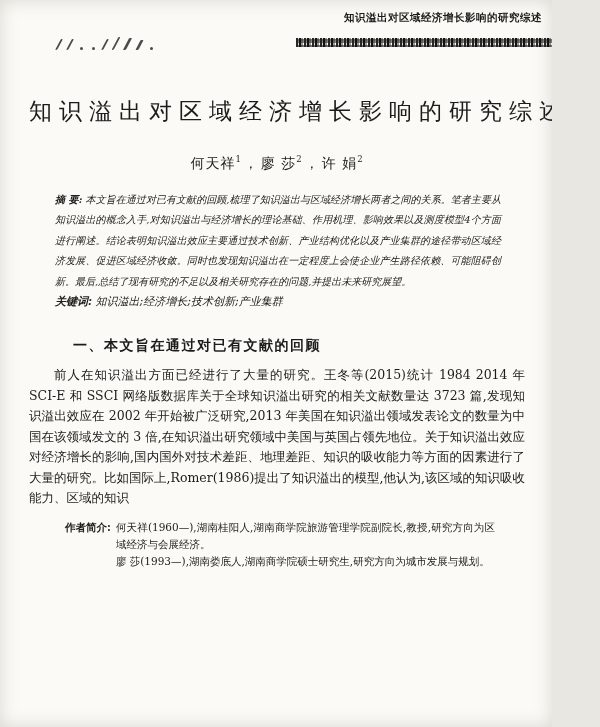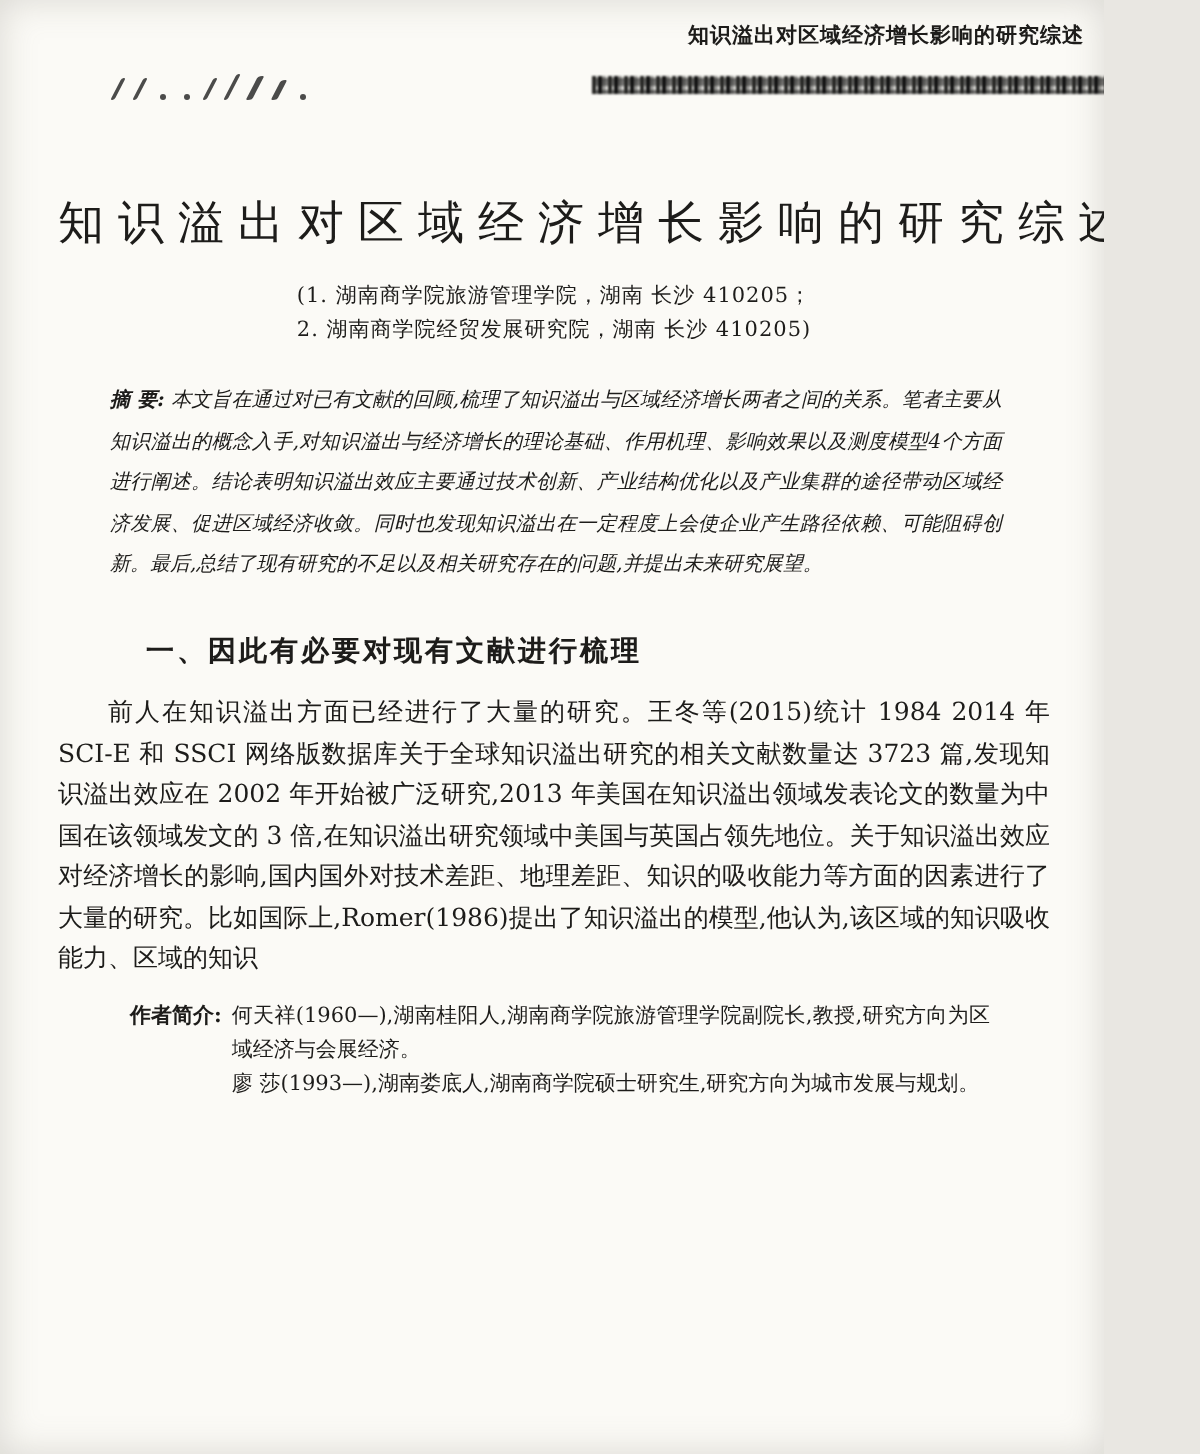--- a/index.html
+++ b/index.html
@@ -108,35 +108,38 @@
       <i></i>
       <i></i>
   </div>
 
   <div class="print-strip"></div>
 
   <div class="content">
 
     <div class="article-title">知识溢出对区域经济增长影响的研究综述</div>
 
+    <div class="authors">
+      <span><span>何天祥</span><sup>1</sup><span class="sep">，</span></span><span><span>廖  莎</span><sup>2</sup><span class="sep">，</span></span><span><span>许  娟</span><sup>2</sup></span>
+    </div>
 
-    <div class="affiliations">
-      <div>(1. 湖南商学院旅游管理学院，湖南 长沙  410205；</div>
-      <div>2. 湖南商学院经贸发展研究院，湖南 长沙  410205)</div>
-    </div>
 
     <div class="abstract">
       <b>摘  要:</b>
       <span>本文旨在通过对已有文献的回顾,梳理了知识溢出与区域经济增长两者之间的关系。笔者主要从知识溢出的概念入手,对知识溢出与经济增长的理论基础、作用机理、影响效果以及测度模型4个方面进行阐述。结论表明知识溢出效应主要通过技术创新、产业结构优化以及产业集群的途径带动区域经济发展、促进区域经济收敛。同时也发现知识溢出在一定程度上会使企业产生路径依赖、可能阻碍创新。最后,总结了现有研究的不足以及相关研究存在的问题,并提出未来研究展望。</span>
     </div>
 
+    <div class="keywords">
+      <b>关键词:</b>
+      <span>知识溢出;经济增长;技术创新;产业集群</span>
+    </div>
 
     <div class="body-text">
 
-      <div class="section-heading">一、因此有必要对现有文献进行梳理</div>
+      <div class="section-heading">一、本文旨在通过对已有文献的回顾</div>
 
       <p class="para">前人在知识溢出方面已经进行了大量的研究。王冬等(2015)统计 1984 2014 年 SCI-E 和 SSCI 网络版数据库关于全球知识溢出研究的相关文献数量达 3723 篇,发现知识溢出效应在 2002 年开始被广泛研究,2013 年美国在知识溢出领域发表论文的数量为中国在该领域发文的 3 倍,在知识溢出研究领域中美国与英国占领先地位。关于知识溢出效应对经济增长的影响,国内国外对技术差距、地理差距、知识的吸收能力等方面的因素进行了大量的研究。比如国际上,Romer(1986)提出了知识溢出的模型,他认为,该区域的知识吸收能力、区域的知识</p>
     </div>
 
     <div class="bio-footnote">
       <span class="bio-label">作者简介:</span>
       <div class="bio-content">
         <div>何天祥(1960—),湖南桂阳人,湖南商学院旅游管理学院副院长,教授,研究方向为区域经济与会展经济。</div>
         <div>廖  莎(1993—),湖南娄底人,湖南商学院硕士研究生,研究方向为城市发展与规划。</div>
 

